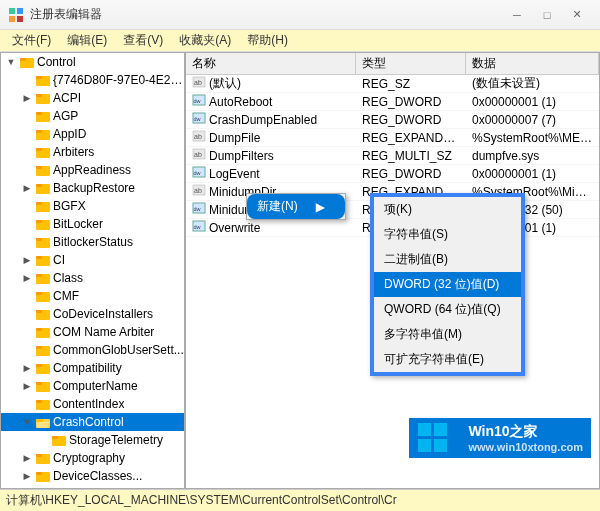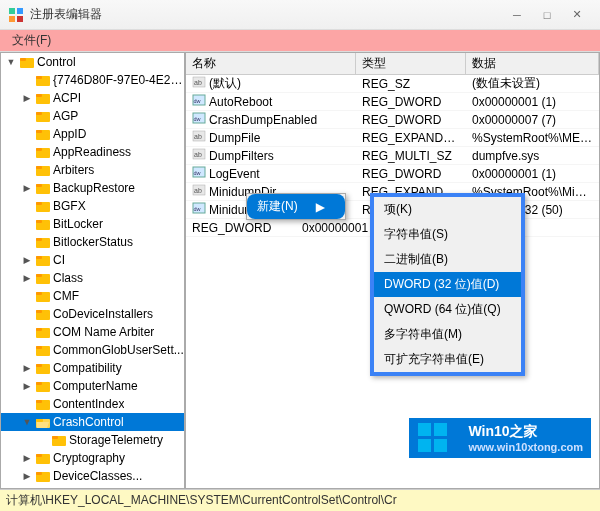--- a/index.html
+++ b/index.html
@@ -48,27 +48,26 @@
       justify-content: center;
       cursor: pointer;
       font-size: 11px;
       color: #666;
       border: none;
       background: transparent;
     }
 
     
     .menu-bar {
-      background: #fca5a5;
+      background: #fef9c3;
       height: 22px;
       display: flex;
       align-items: flex-start;
       padding: 0 4px;
       border-bottom: 1px solid #ddd;
-      flex-direction: column;
     }
     .menu-item {
       padding: 2px 8px;
       cursor: pointer;
       font-size: 12px;
       color: #333;
     }
 
     
     .main-layout {
@@ -344,32 +343,32 @@
     </div>
 
     <div class="tree-item" style="padding-left:18px;">
       <span class="tree-expand" style="width:16px;"></span>
       <span class="tree-folder-icon">
         <svg width="14" height="14" viewBox="0 0 14 14">
             <rect x="0" y="3" width="14" height="10" fill="#ffc107" rx="1"></rect>
             <rect x="0" y="3" width="6" height="3" fill="#ff9800" rx="1"></rect>
           </svg>
       </span>
+      <span class="tree-label">Arbiters</span>
+    </div>
+
+    <div class="tree-item" style="padding-left:18px;">
+      <span class="tree-expand" style="width:16px;"></span>
+      <span class="tree-folder-icon">
+        <svg width="14" height="14" viewBox="0 0 14 14">
+            <rect x="0" y="3" width="14" height="10" fill="#ffc107" rx="1"></rect>
+            <rect x="0" y="3" width="6" height="3" fill="#ff9800" rx="1"></rect>
+          </svg>
+      </span>
       <span class="tree-label">AppReadiness</span>
-    </div>
-
-    <div class="tree-item" style="padding-left:18px;">
-      <span class="tree-expand" style="width:16px;"></span>
-      <span class="tree-folder-icon">
-        <svg width="14" height="14" viewBox="0 0 14 14">
-            <rect x="0" y="3" width="14" height="10" fill="#ffc107" rx="1"></rect>
-            <rect x="0" y="3" width="6" height="3" fill="#ff9800" rx="1"></rect>
-          </svg>
-      </span>
-      <span class="tree-label">Arbiters</span>
     </div>
 
     <div class="tree-item" style="padding-left:18px;">
       <span class="tree-expand">▶</span>
       <span class="tree-folder-icon">
         <svg width="14" height="14" viewBox="0 0 14 14">
             <rect x="0" y="3" width="14" height="10" fill="#ffc107" rx="1"></rect>
             <rect x="0" y="3" width="6" height="3" fill="#ff9800" rx="1"></rect>
           </svg>
       </span>
@@ -646,20 +645,27 @@
       <span><svg width="14" height="14" viewBox="0 0 14 14">
                 <rect x="1" y="2" width="12" height="10" fill="#d0e8ff" stroke="#6a9"></rect>
                 <text x="1.5" y="10" font-size="5.5" fill="#336">dw</text>
               </svg></span>
       <span>MinidumpsCount</span>
     </div>
     <div class="td td-type">REG_DWORD</div>
     <div class="td td-data">0x00000032 (50)</div>
   </div>
         <div class="table-row">
+    <div class="td td-name">
+      <span><svg width="14" height="14" viewBox="0 0 14 14">
+                <rect x="1" y="2" width="12" height="10" fill="#d0e8ff" stroke="#6a9"></rect>
+                <text x="1.5" y="10" font-size="5.5" fill="#336">dw</text>
+              </svg></span>
+      <span>Overwrite</span>
+    </div>
     <div class="td td-type">REG_DWORD</div>
     <div class="td td-data">0x00000001 (1)</div>
   </div>
       </div>
 
     <div class="submenu-container">
       <div class="context-menu">
         <div class="ctx-item active-menu">
           <span>新建(N)</span>
           <span>▶</span>

